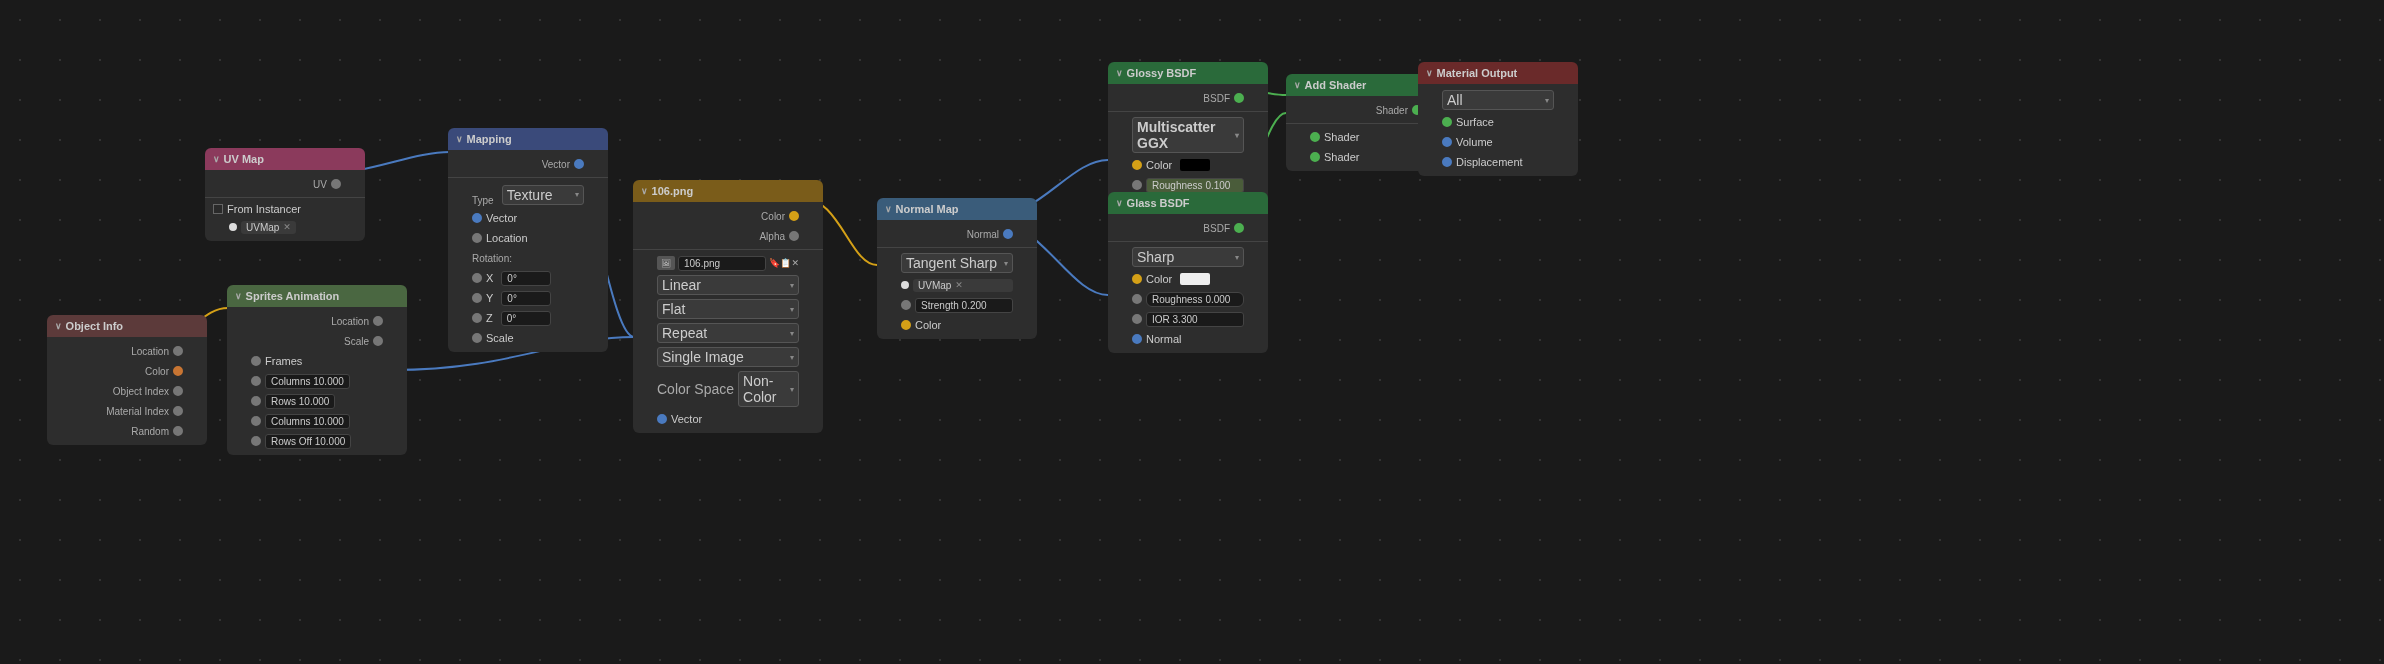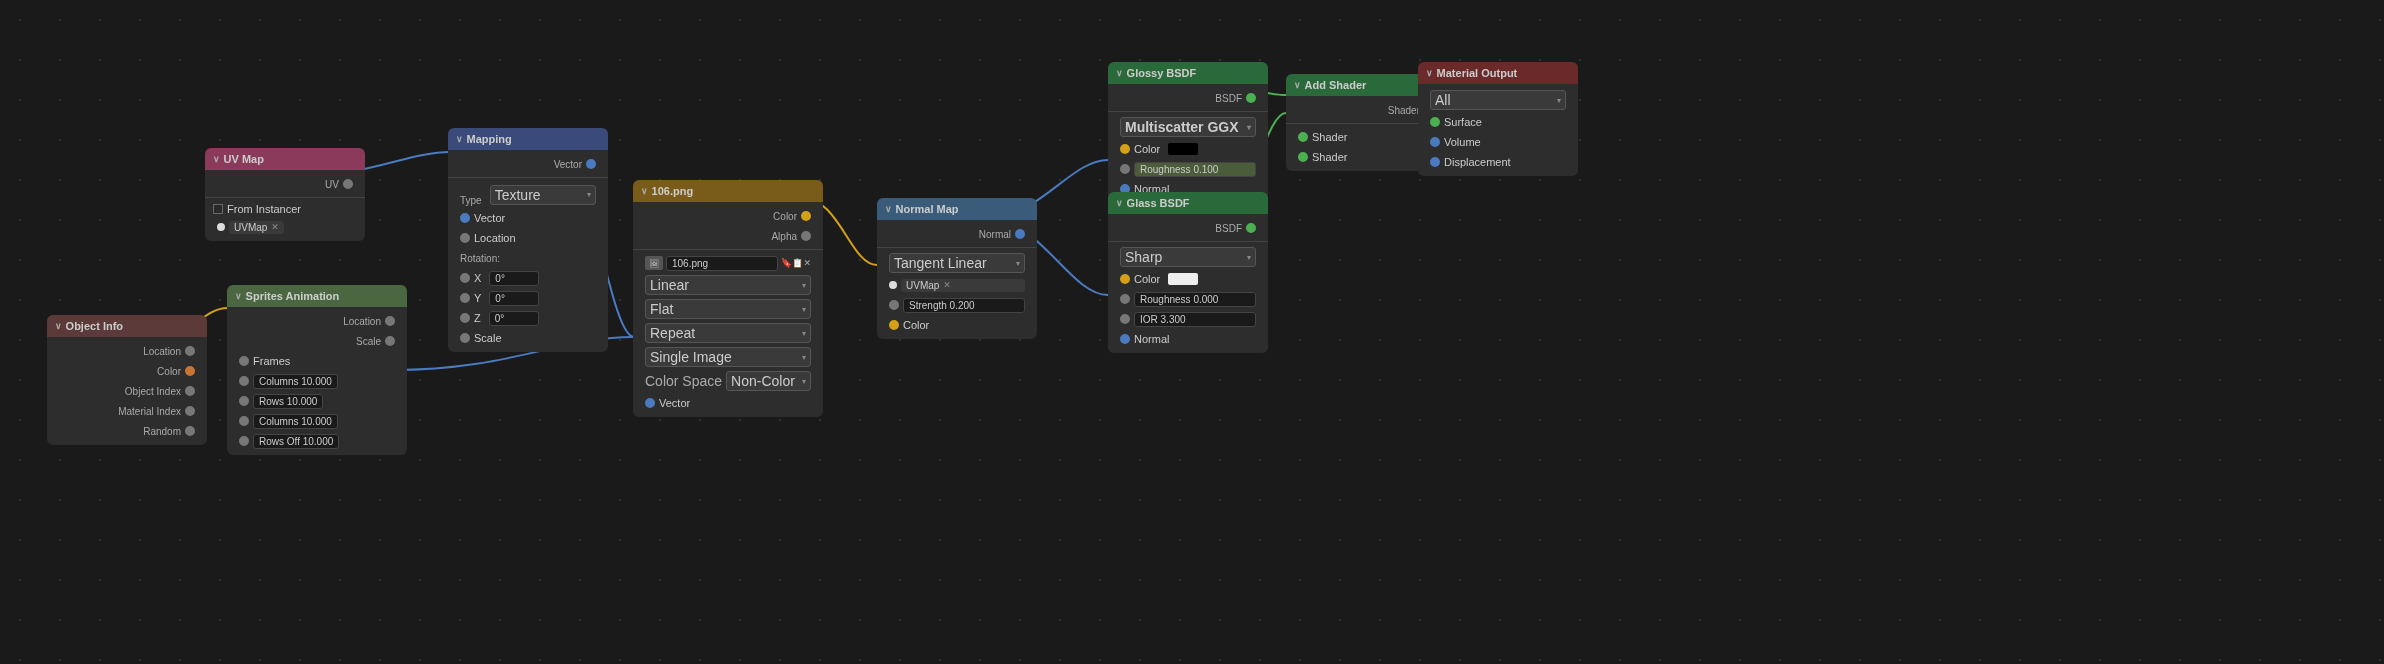--- a/index.html
+++ b/index.html
@@ -46,21 +46,21 @@
     }
 
     .node-body {
       padding: 4px 0;
       background: #2d2d2d;
     }
 
     .node-row {
       display: flex;
       align-items: center;
-      padding: 2px 12px;
+      padding: 2px 24px;
       min-height: 20px;
       gap: 4px;
     }
 
     .node-row label {
       color: #aaa;
       font-size: 10px;
       flex: 1;
       text-align: right;
     }
@@ -444,21 +444,21 @@
     <span>Normal Map</span>
   </div>
   <div class="node-body">
     <div class="node-row socket-right">
       <label>Normal</label>
       <div class="socket socket-blue"></div>
     </div>
     <div class="separator"></div>
     <div class="node-row">
       <div class="dropdown" style="flex:1;">
-        <span>Tangent Linear</span>
+        <span>Tangent Sharp</span>
       </div>
     </div>
     <div class="node-row">
       <div class="socket socket-white" style="width:8px;height:8px;"></div>
       <div class="tag-box" style="flex:1;">
         <span>UVMap</span>
         <span class="tag-close">✕</span>
       </div>
     </div>
     <div class="node-row socket-left">
@@ -526,21 +526,21 @@
         <span>Sharp</span>
       </div>
     </div>
     <div class="node-row socket-left">
       <div class="socket socket-yellow"></div>
       <span style="margin-right:4px;">Color</span>
       <div class="color-swatch" style="background:#eee;"></div>
     </div>
     <div class="node-row socket-left">
       <div class="socket socket-gray"></div>
-      <div class="field-box" style="flex:1;">
+      <div class="field-box" style="flex:1;border-radius:6px;">
         <span>Roughness</span>
         <span>0.000</span>
       </div>
     </div>
     <div class="node-row socket-left">
       <div class="socket socket-gray"></div>
       <div class="field-box" style="flex:1;">
         <span>IOR</span>
         <span>3.300</span>
       </div>

